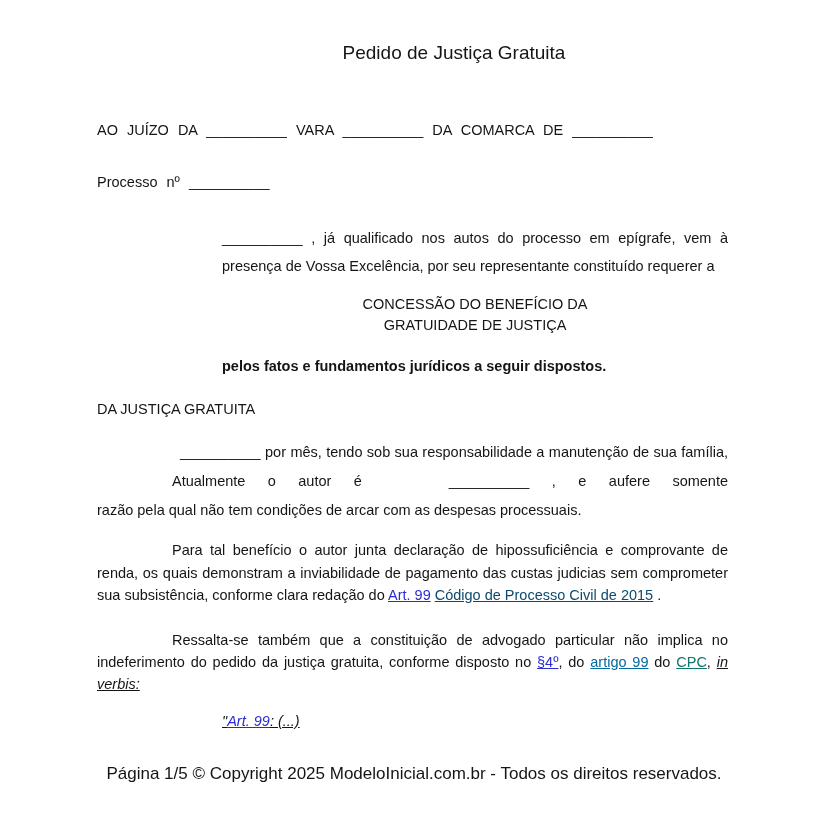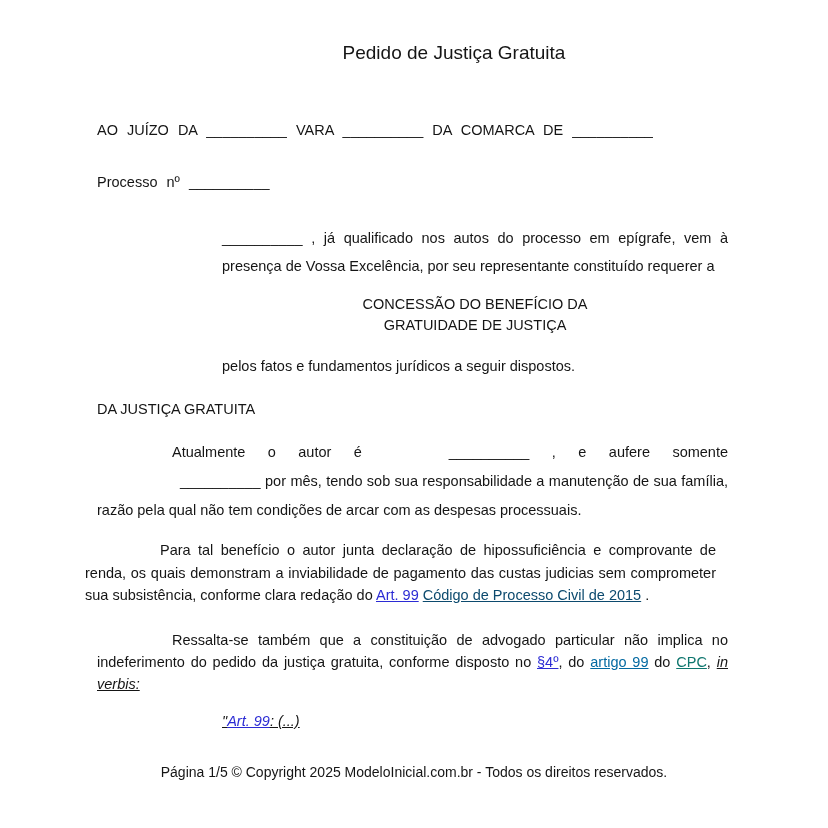--- a/index.html
+++ b/index.html
@@ -16,27 +16,27 @@
   .ind75 { padding-left:75px; }
   .ind83 { padding-left:83px; }
   .spacer { display:inline-block; width:42px; }
   a.doclink { color:#2b2bd4; text-decoration:underline; cursor:pointer; }
 
   .title   { top:40px;  left:0;     width:828px; text-align:center; font-size:19px;padding-left:40px; }
   .court   { top:121px; left:97px;  width:680px; word-spacing:5px; }
   .process { top:173px; left:97px;  width:400px; word-spacing:5px; }
   .intro   { top:224px; left:222px; width:506px; line-height:28px; }
   .reqhead { top:294px; left:222px; width:506px; line-height:21px; }
-  .pelos   { top:357px; left:222px; width:506px; }
+  .pelos   { top:357px; left:222px; width:506px;font-weight:bold; }
   .sech    { top:400px; left:97px;  width:500px; }
   .p-atual { top:438px; left:97px;  width:631px; line-height:29px; }
-  .p-benef { top:539px; left:85px;  width:631px; line-height:22.5px; }
+  .p-benef { top:539px; left:97px;  width:631px; line-height:22.5px; }
   .p-ress  { top:629px; left:97px;  width:631px; line-height:22px; }
   .quote   { top:712px; left:222px; width:506px; }
-  .footer  { top:763px; left:0;     width:828px; text-align:center; font-size:14px; }
+  .footer  { top:763px; left:0;     width:828px; text-align:center; font-size:17px; }
 </style>
 </head>
 <body>
 
 <div class="page">
 
   <div class="abs title">Pedido de Justiça Gratuita</div>
 
   <div class="abs court">
     <span>AO JUÍZO DA</span>
@@ -63,29 +63,29 @@
   <div class="abs reqhead b ctr">
     <div>CONCESSÃO DO BENEFÍCIO DA</div>
     <div>GRATUIDADE DE JUSTIÇA</div>
   </div>
 
   <div class="abs pelos">pelos fatos e fundamentos jurídicos a seguir dispostos.</div>
 
   <div class="abs sech b">DA JUSTIÇA GRATUITA</div>
 
   <div class="abs p-atual">
+    <div class="j ind83">
+      <span>__________</span>
+      <span>por mês, tendo sob sua responsabilidade a manutenção de sua família,</span>
+    </div>
     <div class="j ind75">
       <span>Atualmente o autor é</span>
       <span class="spacer"></span>
       <span>__________ ,</span>
       <span>e aufere somente</span>
-    </div>
-    <div class="j ind83">
-      <span>__________</span>
-      <span>por mês, tendo sob sua responsabilidade a manutenção de sua família,</span>
     </div>
     <div>razão pela qual não tem condições de arcar com as despesas processuais.</div>
   </div>
 
   <div class="abs p-benef">
     <div class="j ind75">Para tal benefício o autor junta declaração de hipossuficiência e comprovante de</div>
     <div class="j">renda, os quais demonstram a inviabilidade de pagamento das custas judicias sem comprometer</div>
     <div>
       <span>sua subsistência, conforme clara redação do</span>
       <a class="doclink" style="color: rgb(43, 43, 212);">Art. 99</a>

